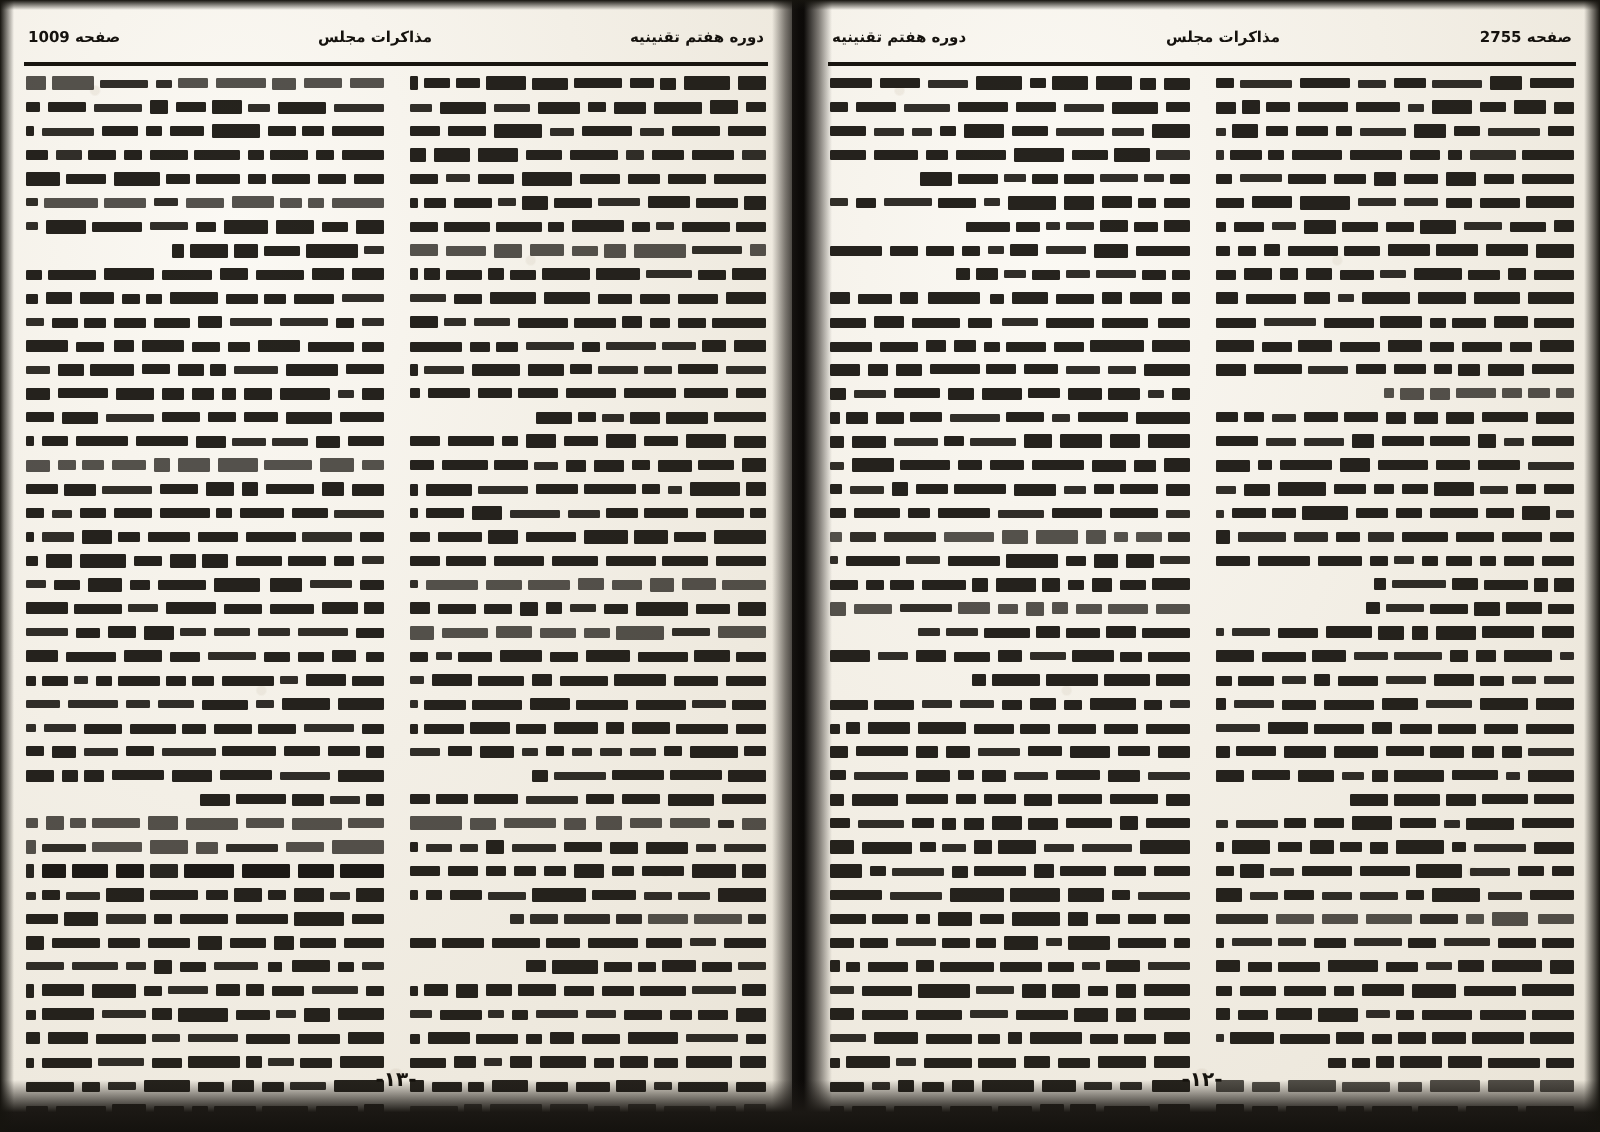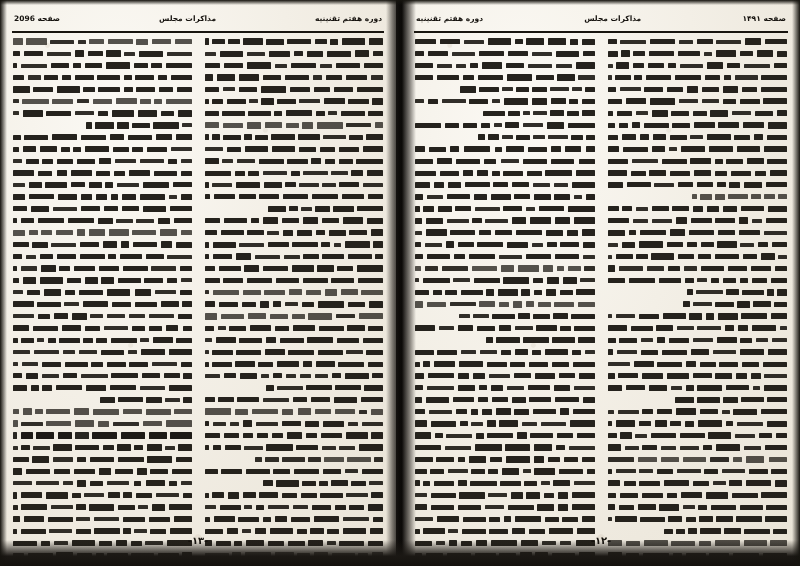--- a/index.html
+++ b/index.html
@@ -138,21 +138,21 @@
 <body>
 
 <div class="scan">
 
   <div class="page left">
     <div class="grain"></div>
 
     <div class="runhead">
       <span>دوره هفتم تقنینیه</span>
       <span>مذاکرات مجلس</span>
-      <span>صفحه 2096</span>
+      <span>صفحه 1009</span>
     </div>
     <div class="rule"></div>
 
     <div class="cols">
 
       <div class="col" id="lc1">
           <div class="ln">
             <i class="t" style="width: 8.09%;"></i>
             <i class="t" style="width: 13.23%;"></i>
             <i class="d" style="width: 4.56%;"></i>
@@ -1137,21 +1137,21 @@
         </div>
     </div>
 
     <div class="folio">-۱۳-</div>
   </div>
 
   <div class="page right">
     <div class="grain"></div>
 
     <div class="runhead">
-      <span>صفحه ۱۴۹۱</span>
+      <span>صفحه 2755</span>
       <span>مذاکرات مجلس</span>
       <span>دوره هفتم تقنینیه</span>
     </div>
     <div class="rule"></div>
 
     <div class="cols">
       <div class="col" id="rc1">
           <div class="ln">
             <i style="width: 12.15%;"></i>
             <i class="t" style="width: 9.36%;"></i>

